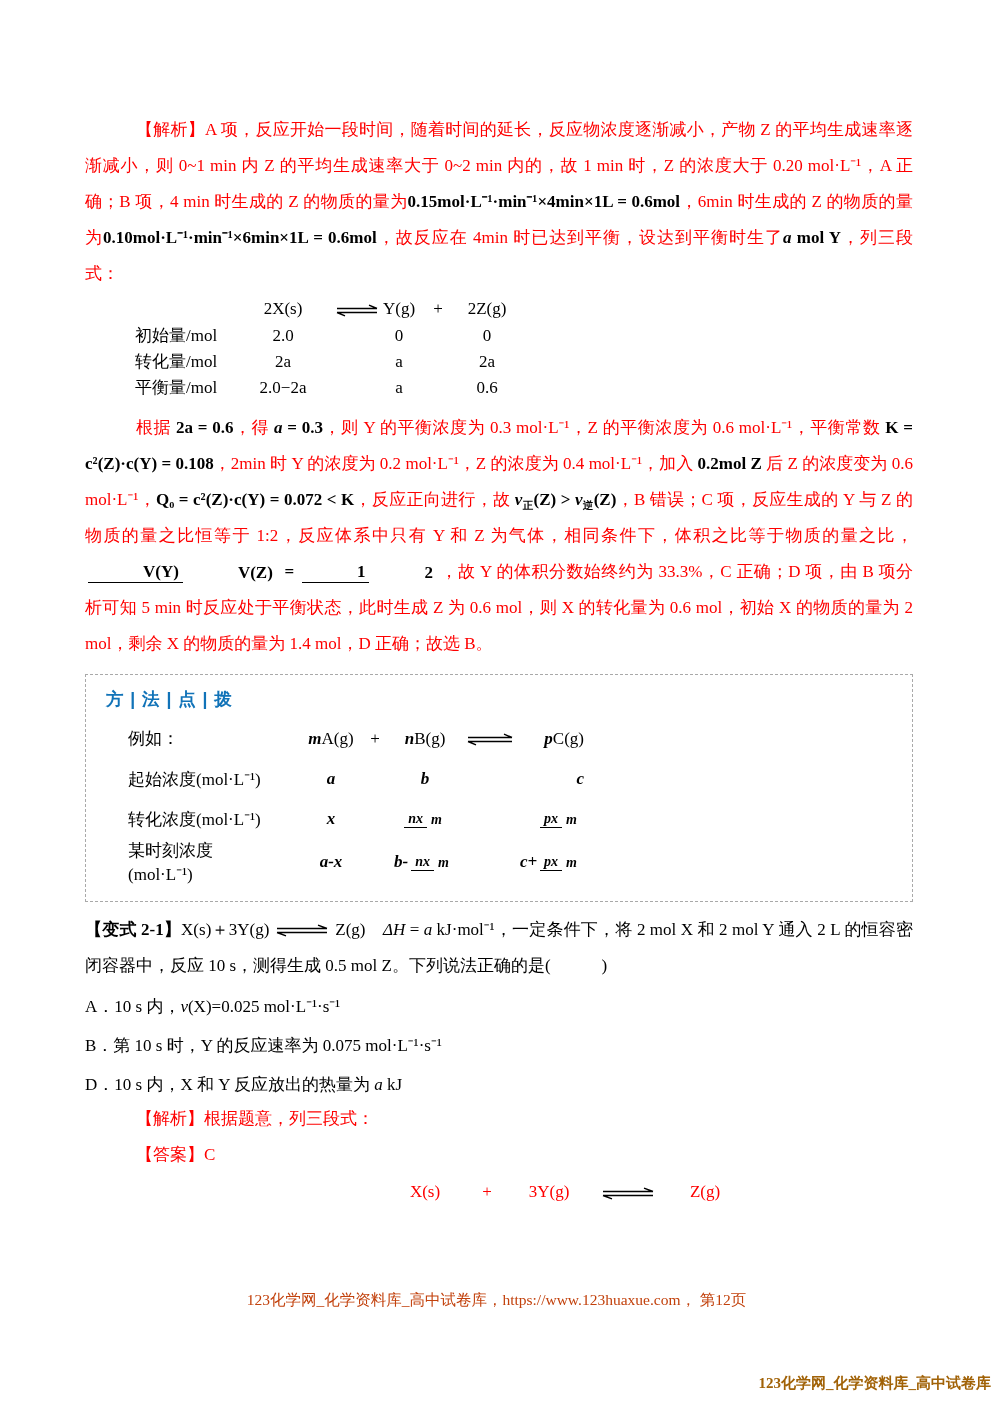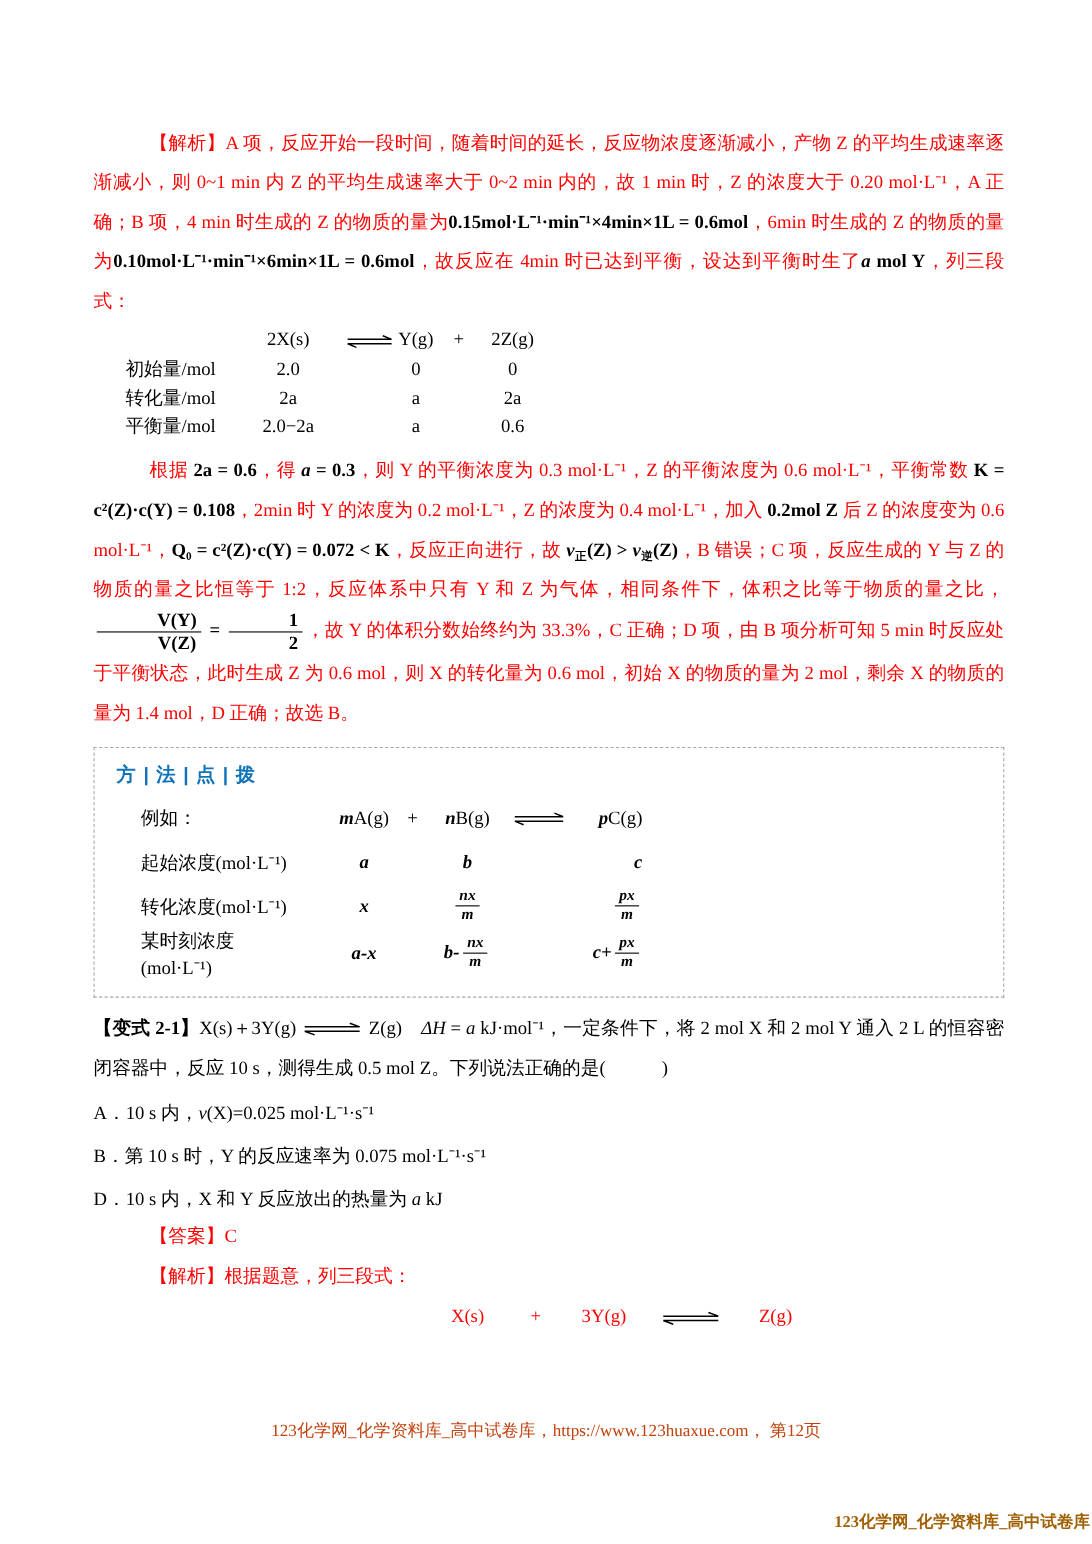--- a/index.html
+++ b/index.html
@@ -15,28 +15,28 @@
   .bf { font-weight:bold; }
   .it { font-style:italic; }
   .sub { vertical-align:sub; font-size:62%; }
   .gap-top { margin-top:2px; }
 
   
   .eq-arrow { display:inline-block; vertical-align:middle; margin:0 6px; }
   .eq-arrow svg { display:block; }
 
   
-  .frac { display:inline-flex; flex-direction:column; align-items:center; vertical-align:middle; line-height:1.15; margin:0 3px; }
+  .frac { display:inline-flex; flex-direction:row; align-items:center; vertical-align:middle; line-height:1.15; margin:0 3px; }
   .frac .fnum { padding:0 4px; border-bottom:1.6px solid currentColor; }
   .frac .fden { padding:0 4px; }
   .frac-bold { font-weight:bold; }
   .frac-math { font-weight:bold; font-style:italic; font-size:14px; }
 
   
-  .t1 { margin:4px 0 8px 29px; line-height:1.55; }
+  .t1 { margin:4px 0 8px 50px; line-height:1.55; }
   .t1-row { display:flex; align-items:center; }
   .t1-label { width:102px; }
   .t1-c1 { width:92px; text-align:center; }
   .t1-g1 { width:44px; text-align:center; }
   .t1-c2 { width:52px; text-align:center; }
   .t1-g2 { width:26px; text-align:center; }
   .t1-c3 { width:72px; text-align:center; }
 
   
   .method-box { border:1.5px dashed #a9a9a9; margin:12px 0 10px 0; padding:12px 20px 16px 20px; }
@@ -170,23 +170,23 @@
   </div>
 
   <p class="para gap-top"><span class="bf">【变式 2-1】</span><span>X(s)＋3Y(g)</span><span class="eq-arrow"><svg width="54" height="13" viewBox="0 0 54 13">
           <path d="M2 4.5 H52 M52 4.5 L43 1.2 M2 8.5 H52 M2 8.5 L11 11.8" stroke="#000" stroke-width="1.4" fill="none"></path>
         </svg></span><span>Z(g)　</span><span class="it">ΔH</span><span> = </span><span class="it">a</span><span> kJ·mol⁻¹</span><span>，一定条件下，将 2 mol X 和 2 mol Y 通入 2 L 的恒容密闭容器中，反应 10 s，测得生成 0.5 mol Z。下列说法正确的是(　　　)</span></p>
 
   <p class="para opt"><span>A．10 s 内，</span><span class="it">v</span><span>(X)=0.025 mol·L⁻¹·s⁻¹</span></p>
   <p class="para opt"><span>B．第 10 s 时，Y 的反应速率为 0.075 mol·L⁻¹·s⁻¹</span><span class="it"></span><span></span></p>
   <p class="para opt"><span>D．10 s 内，X 和 Y 反应放出的热量为 </span><span class="it">a</span><span> kJ</span></p>
 
+  <p class="para indent"><span class="red">【解析】</span><span class="red">根据题意，列三段式：</span></p>
+
   <p class="para indent"><span class="red">【答案】</span><span class="red">C</span></p>
-
-  <p class="para indent"><span class="red">【解析】</span><span class="red">根据题意，列三段式：</span></p>
 
   <div class="t2">
     <div class="t2-row">
       <span class="t2-label"></span>
       <span class="t2-c1">X(s)</span>
       <span class="t2-g1">+</span>
       <span class="t2-c2">3Y(g)</span>
       <span class="t2-g2"><span class="eq-arrow"><svg width="54" height="13" viewBox="0 0 54 13">
               <path d="M2 4.5 H52 M52 4.5 L43 1.2 M2 8.5 H52 M2 8.5 L11 11.8" stroke="#000" stroke-width="1.4" fill="none"></path>
             </svg></span></span>

